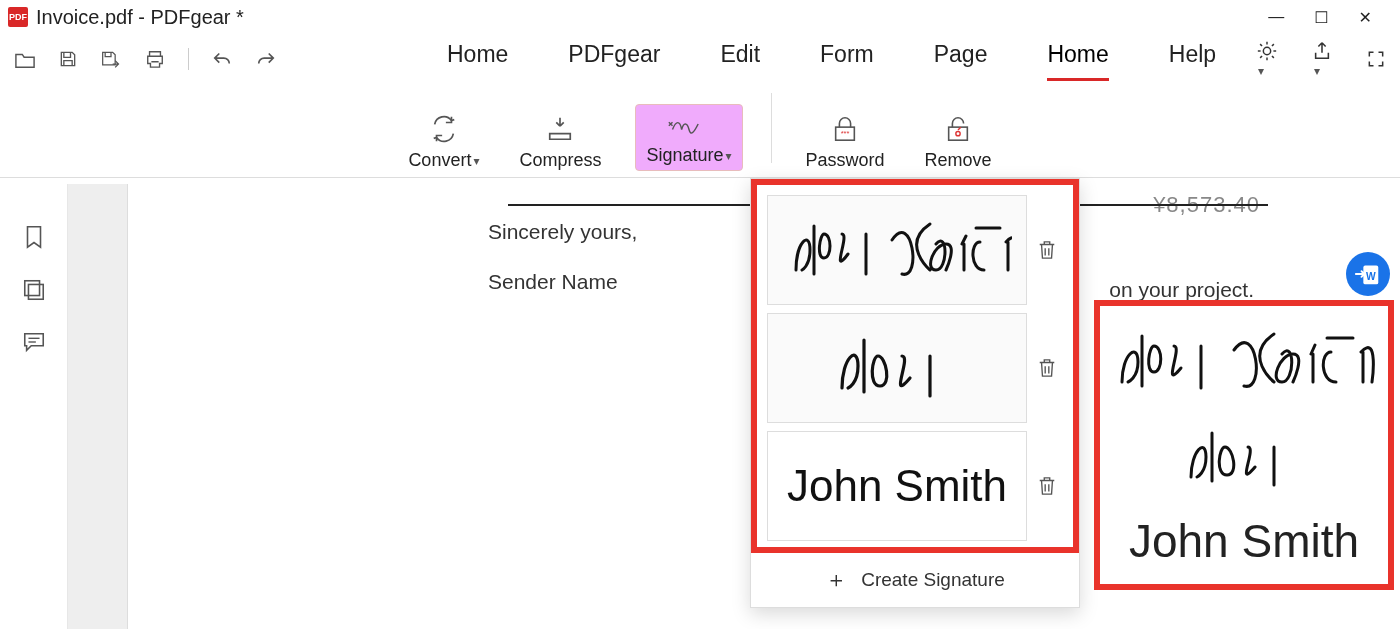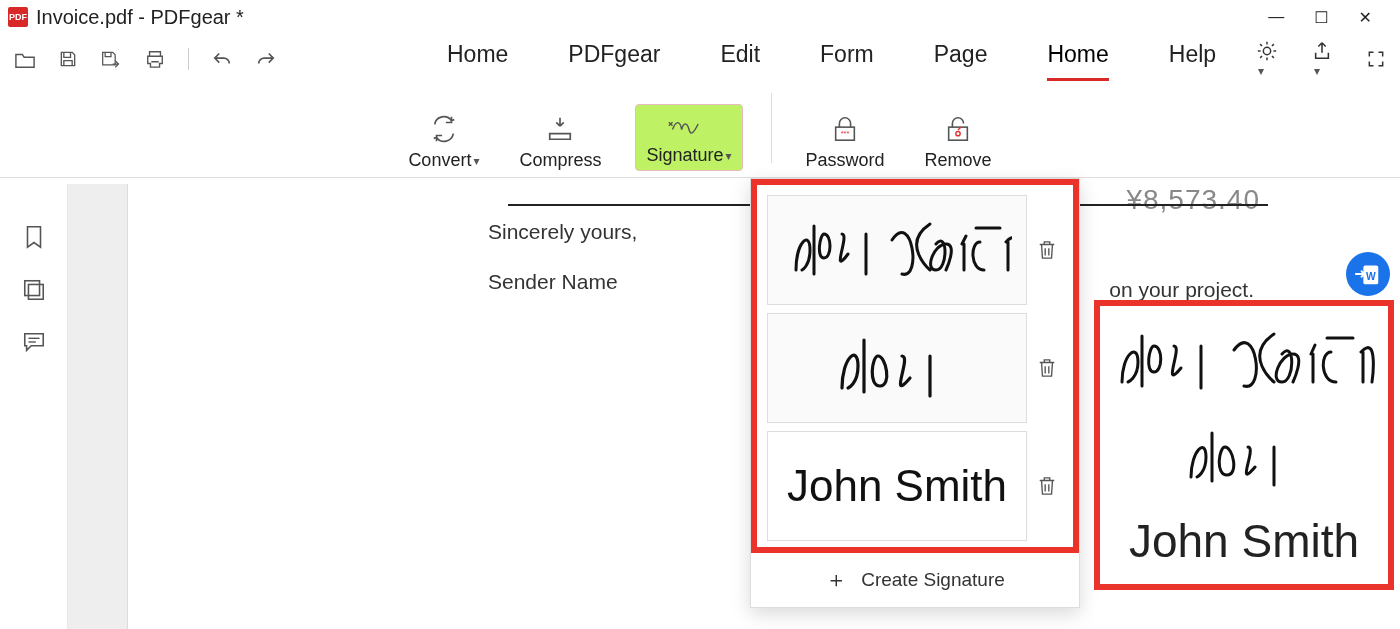--- a/index.html
+++ b/index.html
@@ -81,21 +81,21 @@
   }
   .ribbon-group {
     display: flex; flex-direction: column; align-items: center;
     gap: 6px;
     padding: 0 6px;
   }
   .ribbon-icon { height: 30px; display:flex; align-items:center; justify-content:center; color:#555; }
   .ribbon-label { font-size: 18px; color:#222; display:flex; align-items:center; }
   .ribbon-sep { width:1px; height:70px; background:#ddd; align-self:center; }
   .ribbon-group.signature {
-    background: #bef264;
+    background: #f0abfc;
     border: 1px solid #e8bcbc;
     border-radius: 4px;
     padding: 4px 10px 4px 10px;
   }
   .ribbon-group.signature .ribbon-label { color:#222; }
 
   
   .workspace {
     position: absolute;
     top: 184px;
@@ -114,21 +114,21 @@
   .doc-area {
     flex: 1;
     background: #fff;
     position: relative;
     padding: 10px 0 0 360px;
     font-size: 21px;
     color: #333;
     overflow: hidden;
   }
   .doc-hr { position:absolute; top:20px; left:380px; width:760px; border-top:2px solid #222; }
-  .amount { position:absolute; top:0px; right:140px; font-size:28px; color:#888; letter-spacing:1px; }
+  .amount { position:absolute; top:8px; right:140px; font-size:22px; color:#888; letter-spacing:1px; }
   .para { margin-top: 80px; line-height: 1.6; }
   .p-spaced { margin-top: 26px; }
 
   
   .sig-dropdown {
     position: absolute;
     top: 178px; left: 750px;
     width: 330px;
     background: #fff;
     border: 1px solid #ddd;

